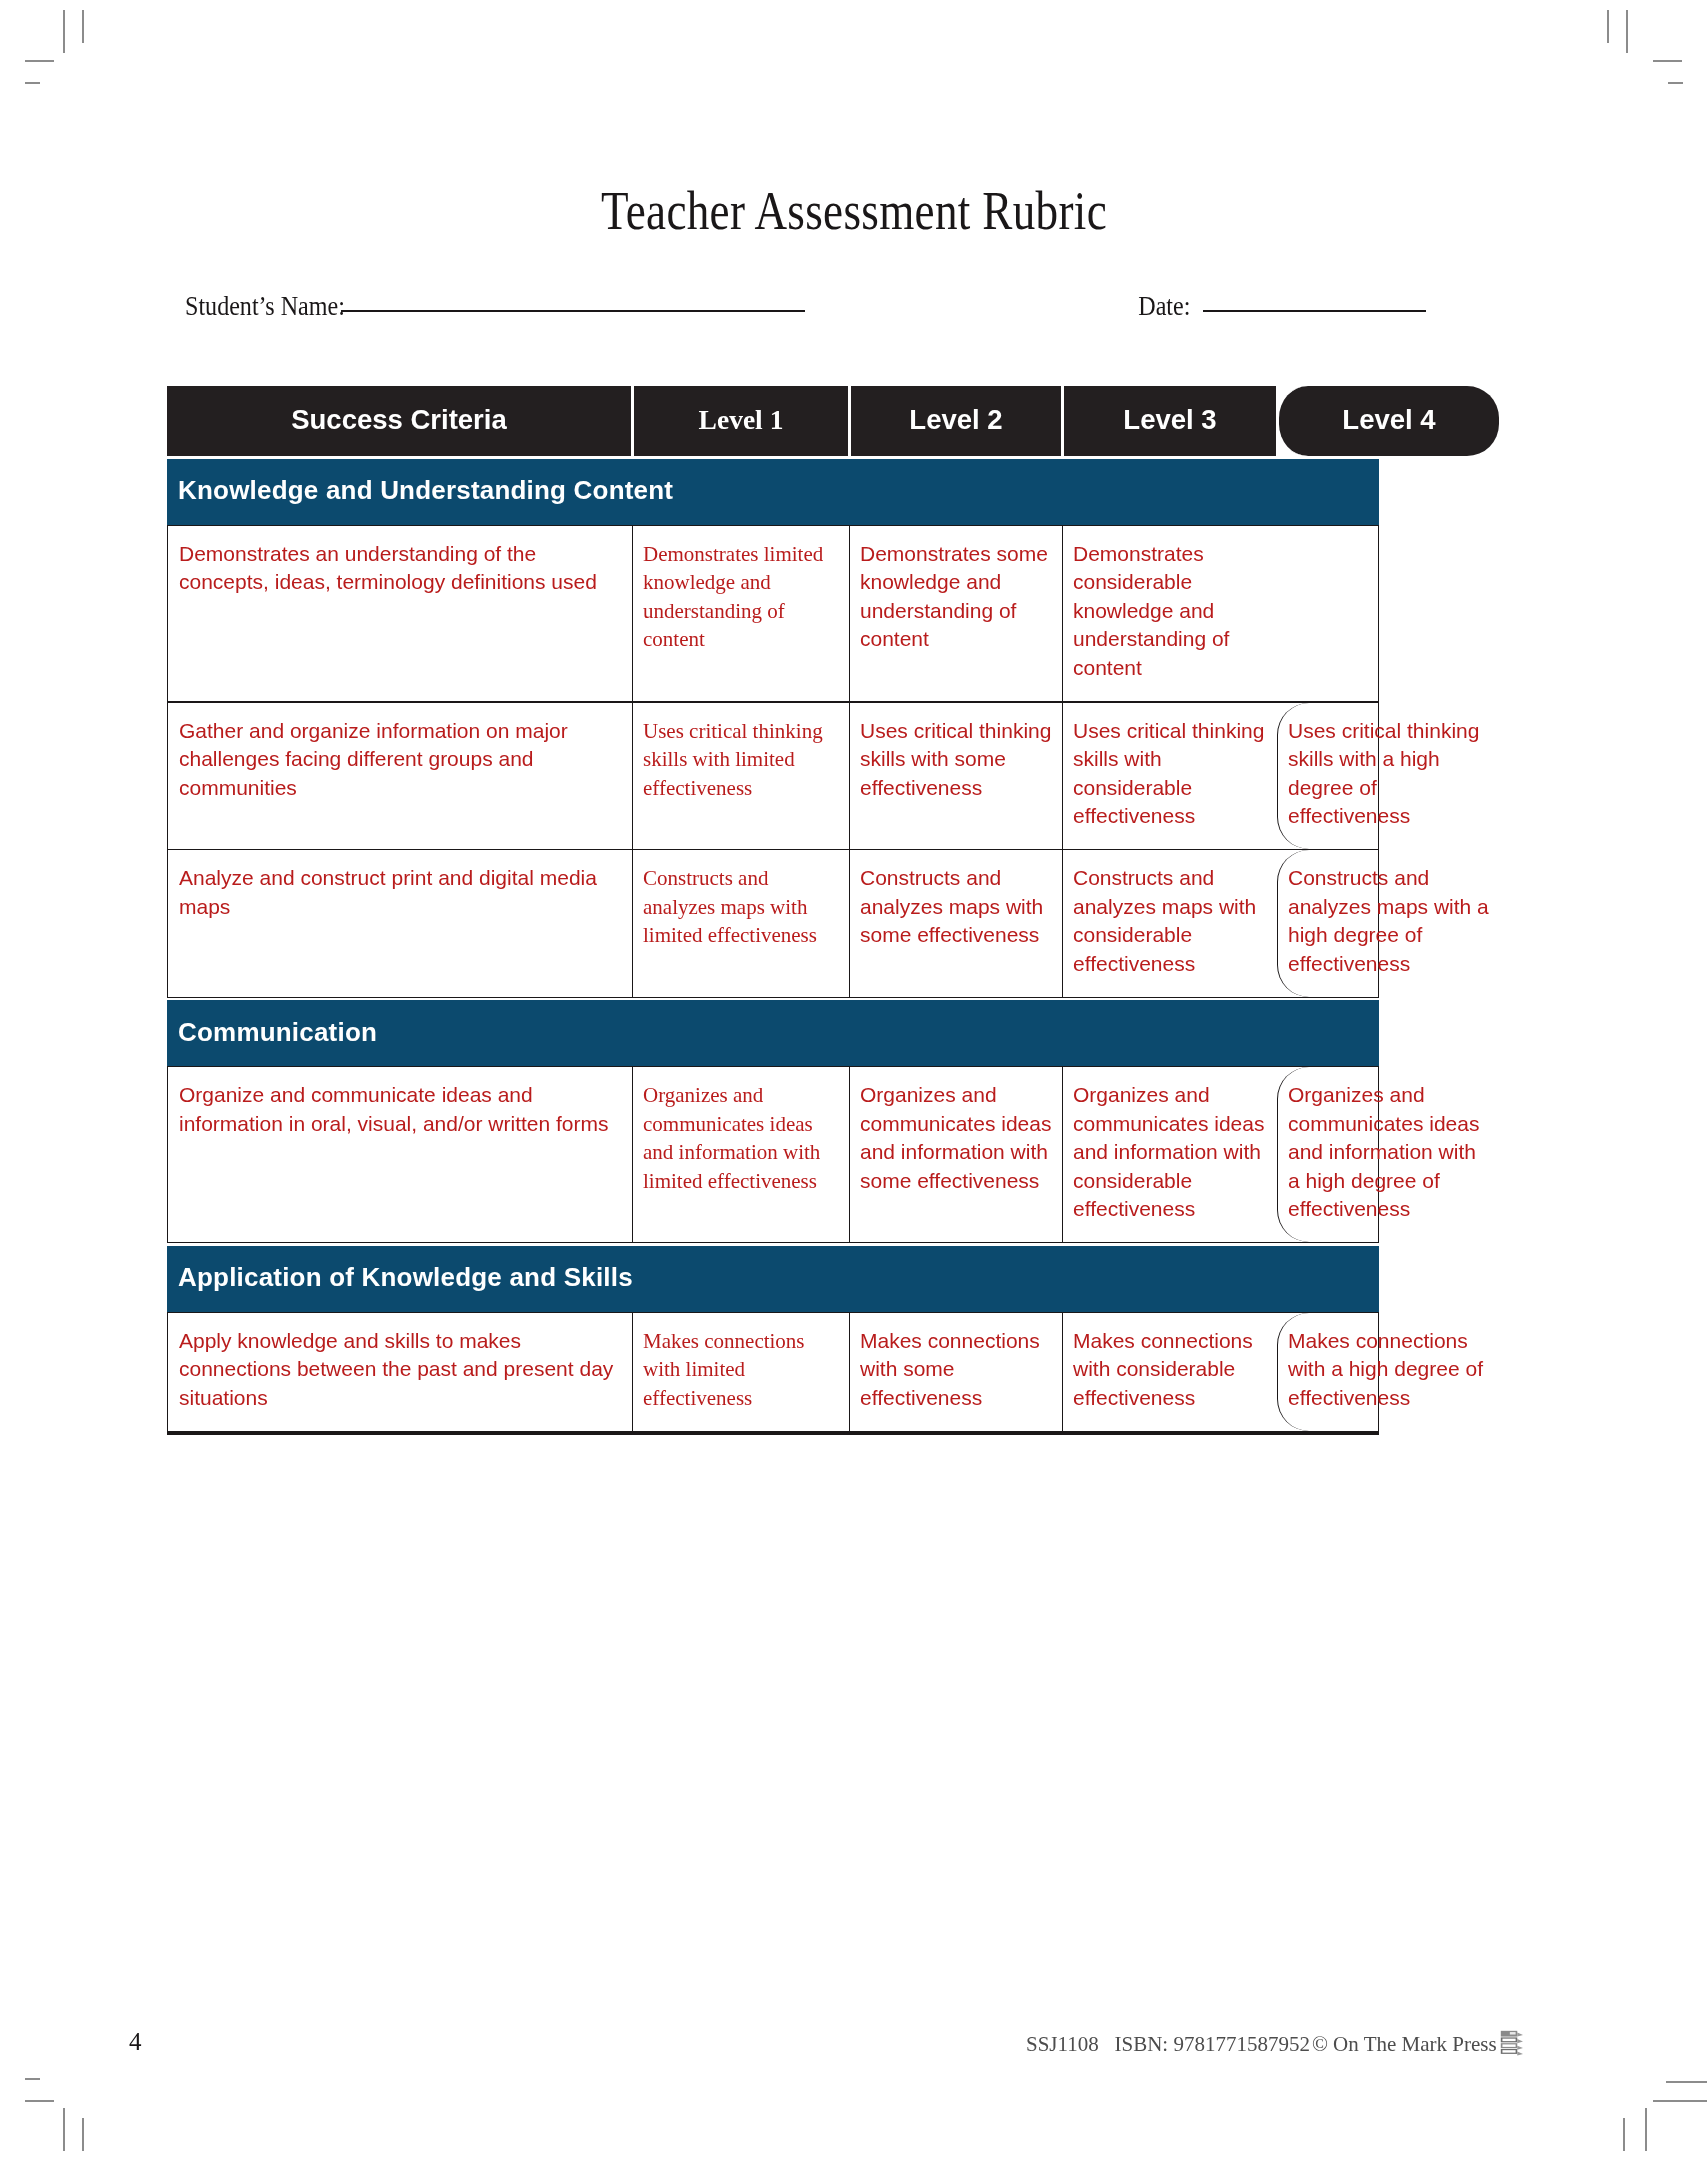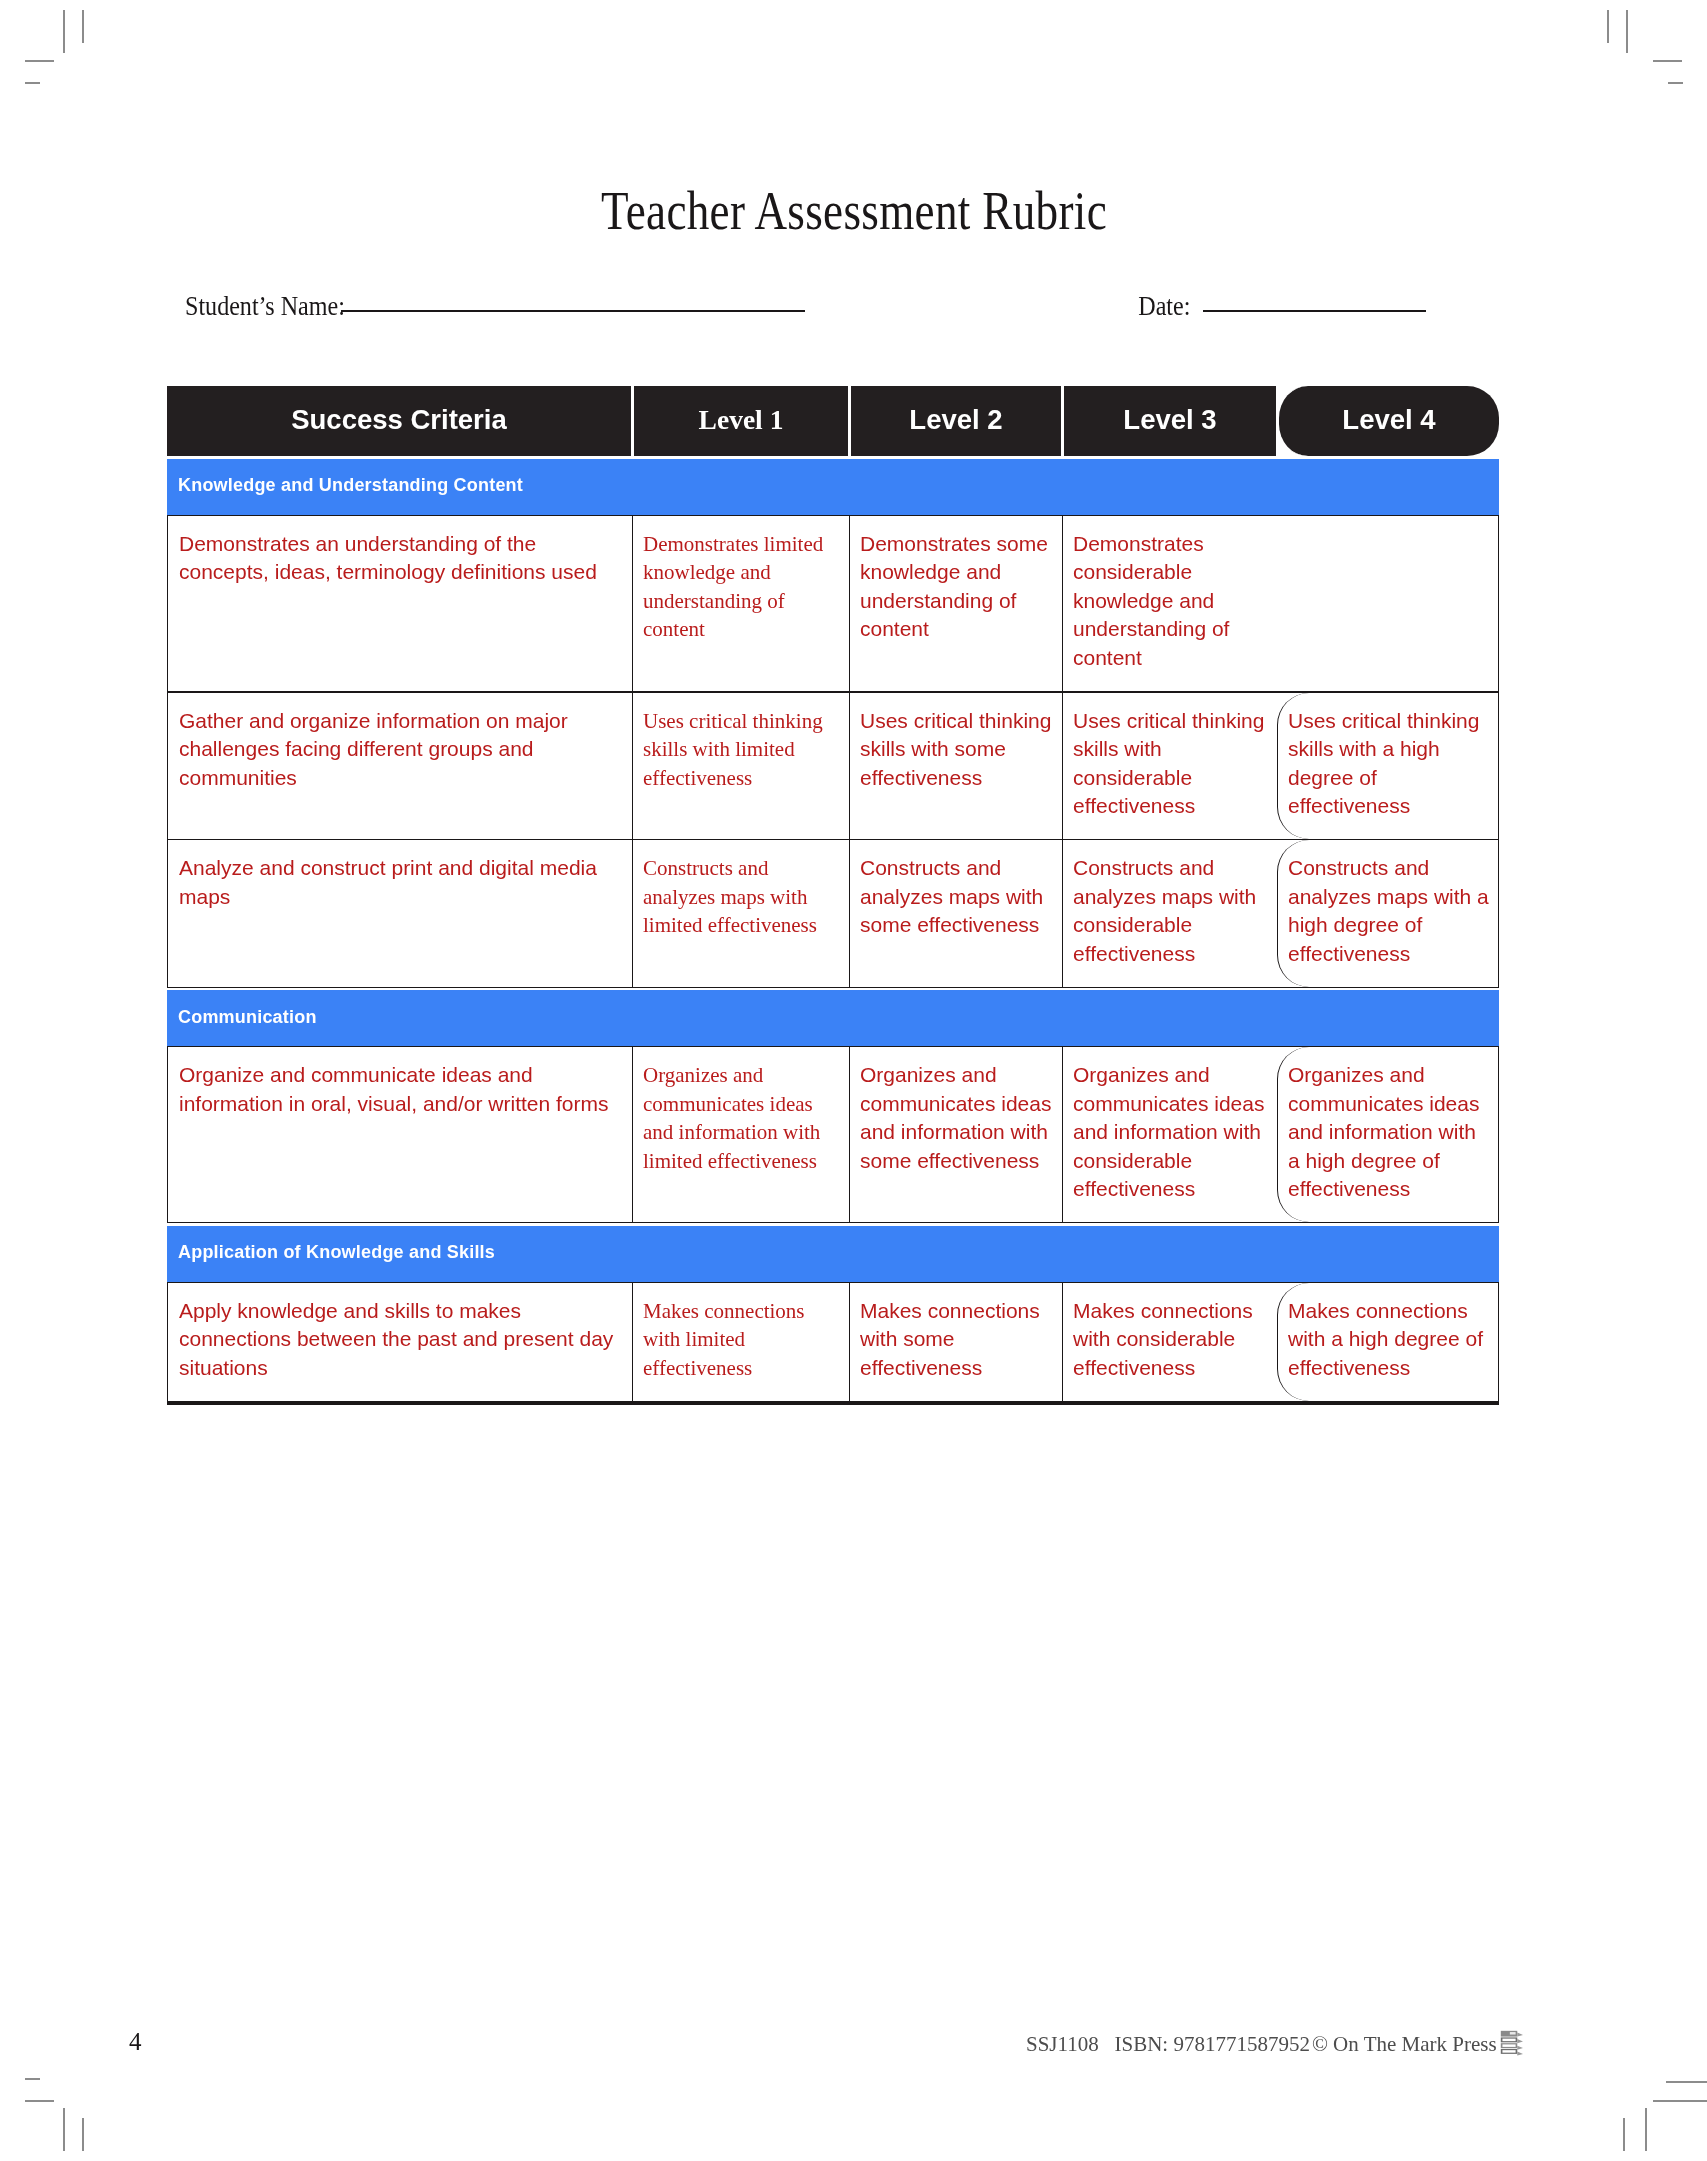--- a/index.html
+++ b/index.html
@@ -83,21 +83,21 @@
     top: -3.3px;
   }
   .id-rule.name-rule { width: 464px; margin-left: -16.7px; }
   .id-rule.date-rule { width: 223px; margin-left: 8.3px; }
 
   
   .rubric {
     position: absolute;
     left: 167px;
     top: 386px;
-    width: 1332px;
+    width: 1212px;
     border-collapse: separate;
     border-spacing: 0;
   }
 
   
   .hdr-row { display: flex; width: 100%; }
   .hdr-cell {
     background: #231f20;
     color: #ffffff;
     font-family: "Liberation Sans", sans-serif;
@@ -107,25 +107,25 @@
     padding: 18.3px 3.3px 20px;
     display: flex;
     align-items: center;
     justify-content: center;
     border-left: 3.3px solid #ffffff;
   }
   .hdr-cell:first-child { border-left: none; }
 
   
   .band {
-    background: #3b82f6;
+    background: #0c4a6e;
     color: #ffffff;
     font-family: "Liberation Sans", sans-serif;
     font-weight: bold;
-    font-size: 18px;
+    font-size: 26px;
     padding: 16.7px 0 18.3px 11px;
     margin-top: 2.5px;
     letter-spacing: 0.2px;
   }
 
   
   .crit-row {
     display: flex;
     width: 100%;
     border-left: 1.7px solid #1a1718;

